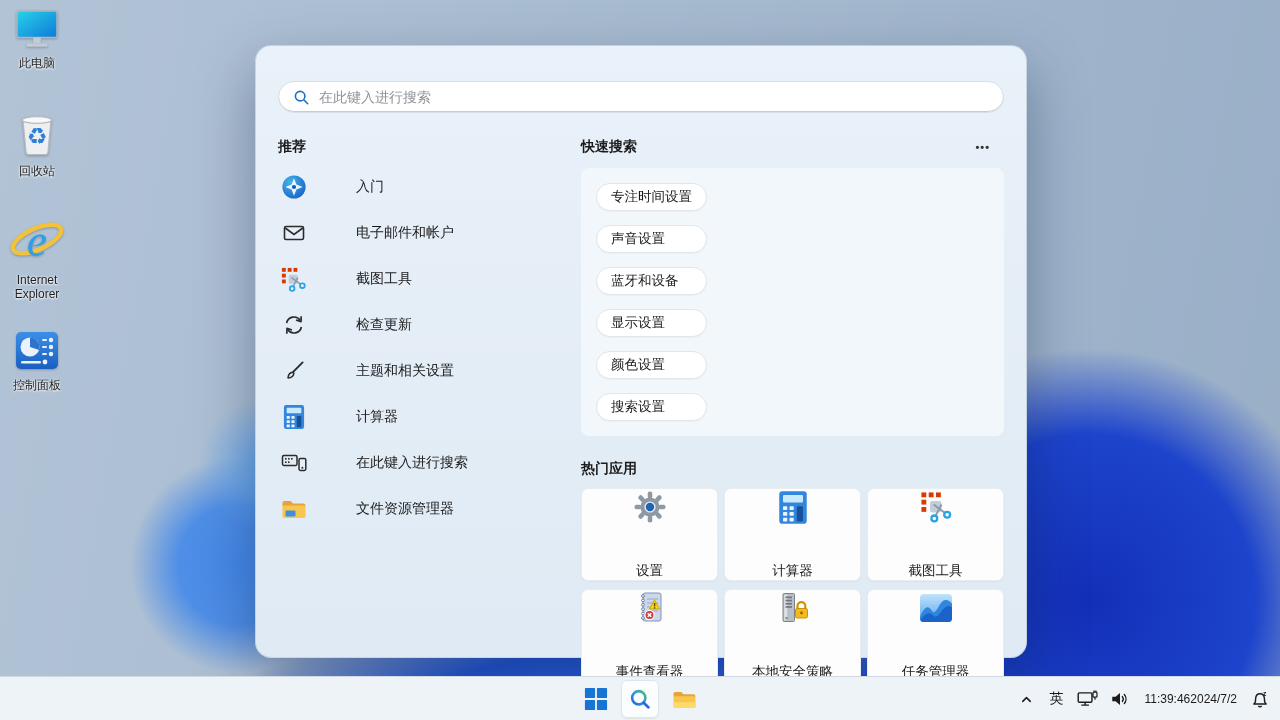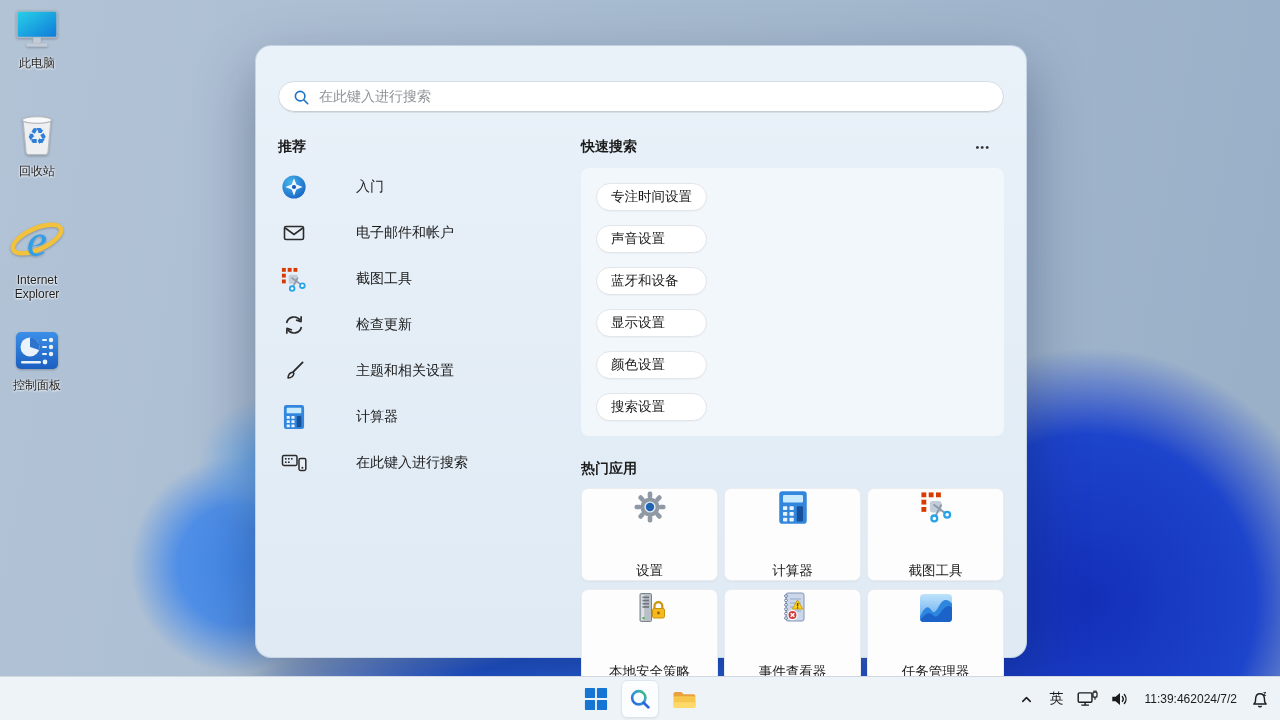--- a/index.html
+++ b/index.html
@@ -21,21 +21,21 @@
   .desk-item { position:absolute; width:74px; display:flex; flex-direction:column;
     align-items:center; text-align:center; cursor:pointer; }
   .desk-item .dlabel { margin-top:3px; font-size:12px; color:#1e1e1e; line-height:1.15;
     text-shadow:0 0 3px rgba(255,255,255,.9), 0 1px 2px rgba(255,255,255,.9); }
   .desk-icon { filter:drop-shadow(0 1px 1px rgba(0,0,0,.25)); }
 
   
   .panel { position:absolute; left:255px; top:45px; width:772px; height:613px;
     background:linear-gradient(#e9f1f9, #dfeaf4);
     border:1px solid rgba(160,180,200,.45); border-radius:16px;
-    box-shadow:0 24px 58px rgba(0,20,60,.35); padding:35px 22px 0 22px;font-family:Liberation Serif, serif; }
+    box-shadow:0 24px 58px rgba(0,20,60,.35); padding:35px 22px 0 22px; }
 
   .search-box { display:flex; align-items:center; gap:9px; height:32px;
     background:#fff; border:1px solid #d7dee6; border-radius:16px;
     padding:0 14px; box-shadow:inset 0 -1px 0 #c6ccd4; }
   .search-box input { flex:1; border:none; outline:none; font-size:14px;
     color:#1b1b1b; background:transparent; font-family:inherit; }
   .search-box input::placeholder { color:#8f9398; }
 
   .columns { display:flex; margin-top:25px; }
   .col-left { width:303px; }
@@ -274,20 +274,30 @@
                 <rect x="4" y="10.4" width="1.6" height="1.6"></rect>
                   <rect x="7" y="10.4" width="1.6" height="1.6"></rect>
               </g>
               <rect x="18" y="7.5" width="6.8" height="12" rx="1.4" fill="#e7eef5" stroke="#2b2b2b" stroke-width="1.5"></rect>
               <circle cx="21.4" cy="16.8" r="1" fill="#2b2b2b"></circle>
             </svg>
           </span>
           <span class="rlabel">在此键入进行搜索</span>
         </div>
 
+        <div class="rec-item">
+          <span class="ricon">
+            <svg width="26" height="22" viewBox="0 0 26 22">
+              <path d="M1.5 5 c0-1.1.8-1.9 1.8-1.9 h6.4 l2.3 2.3 h10.6 c1 0 1.8.8 1.8 1.9 v1 h-22.9z" fill="#e9a23b"></path>
+              <rect x="1.5" y="7.6" width="23" height="12.4" rx="1.8" fill="#f7c64c"></rect>
+              <rect x="4.5" y="12.5" width="10" height="6" rx="1.2" fill="#3f8fdf"></rect>
+            </svg>
+          </span>
+          <span class="rlabel">文件资源管理器</span>
+        </div>
 
       </div>
     </div>
 
     <div class="col-right">
       <div class="right-head">
         <div class="sec-title">快速搜索</div>
         <div class="more-btn">•••</div>
       </div>
 
@@ -358,64 +368,64 @@
               <path d="M12 12 L21.5 19 M18.5 12 L13.5 21.5" stroke="#8d9aa8" stroke-width="1.6"></path>
               <circle cx="12.6" cy="23.4" r="2.4" fill="#fff" stroke="#29a3e8" stroke-width="1.9"></circle>
               <circle cx="23.2" cy="20.4" r="2.4" fill="#fff" stroke="#29a3e8" stroke-width="1.9"></circle>
             </svg>
           </span>
           <span class="alabel">截图工具</span>
         </div>
 
         <div class="app-card">
           <span class="aicon">
+            <svg width="32" height="34" viewBox="0 0 32 34">
+              <rect x="9" y="2" width="18" height="28" rx="2" fill="#ccd7ea" stroke="#8194b8"></rect>
+              <g stroke="#9db0cc" stroke-width="1.2">
+                <line x1="13" y1="8" x2="24" y2="8"></line>
+                  <line x1="13" y1="12" x2="24" y2="12"></line>
+                <line x1="13" y1="16" x2="24" y2="16"></line>
+                  <line x1="13" y1="20" x2="24" y2="20"></line>
+              </g>
+              <g fill="#fff" stroke="#6d7fa3" stroke-width="1">
+                <circle cx="9" cy="5" r="1.4"></circle>
+                  <circle cx="9" cy="9.4" r="1.4"></circle>
+                  <circle cx="9" cy="13.8" r="1.4"></circle>
+                <circle cx="9" cy="18.2" r="1.4"></circle>
+                  <circle cx="9" cy="22.6" r="1.4"></circle>
+                  <circle cx="9" cy="27" r="1.4"></circle>
+              </g>
+              <path d="M20.5 9 l5.2 9 h-10.4 z" fill="#ffd117" stroke="#caa50e"></path>
+              <rect x="19.9" y="12" width="1.4" height="3.4" fill="#5c4a00"></rect>
+                <rect x="19.9" y="16.2" width="1.4" height="1.4" fill="#5c4a00"></rect>
+              <circle cx="15.5" cy="24" r="4.6" fill="#d23b3b" stroke="#fff" stroke-width="1.2"></circle>
+              <path d="M13.7 22.2 L17.3 25.8 M17.3 22.2 L13.7 25.8" stroke="#fff" stroke-width="1.5"></path>
+            </svg>
+          </span>
+          <span class="alabel">事件查看器</span>
+        </div>
+
+        <div class="app-card">
+          <span class="aicon">
             <svg width="34" height="32" viewBox="0 0 34 32">
               <rect x="7" y="1.5" width="11.5" height="28" rx="1.2" fill="#b9bfc6" stroke="#7c838b"></rect>
               <rect x="8.2" y="2.8" width="3" height="25.4" fill="#dde1e5"></rect>
               <g fill="#6f767e">
                 <rect x="9.5" y="4.5" width="6.5" height="1.7"></rect>
                   <rect x="9.5" y="7.7" width="6.5" height="1.7"></rect>
                 <rect x="9.5" y="10.9" width="6.5" height="1.7"></rect>
                   <rect x="9.5" y="14.1" width="6.5" height="1.7"></rect>
               </g>
               <rect x="9.5" y="25" width="2.2" height="2.2" fill="#53b156"></rect>
               <path d="M21.5 17 v-3 a3.9 3.9 0 0 1 7.8 0 v3" fill="none" stroke="#c9940a" stroke-width="2.2"></path>
               <rect x="19.5" y="16.5" width="12" height="9.5" rx="1.6" fill="#f5b91e" stroke="#c9940a"></rect>
               <circle cx="25.5" cy="21" r="1.4" fill="#8a6400"></circle>
             </svg>
           </span>
           <span class="alabel">本地安全策略</span>
-        </div>
-
-        <div class="app-card">
-          <span class="aicon">
-            <svg width="32" height="34" viewBox="0 0 32 34">
-              <rect x="9" y="2" width="18" height="28" rx="2" fill="#ccd7ea" stroke="#8194b8"></rect>
-              <g stroke="#9db0cc" stroke-width="1.2">
-                <line x1="13" y1="8" x2="24" y2="8"></line>
-                  <line x1="13" y1="12" x2="24" y2="12"></line>
-                <line x1="13" y1="16" x2="24" y2="16"></line>
-                  <line x1="13" y1="20" x2="24" y2="20"></line>
-              </g>
-              <g fill="#fff" stroke="#6d7fa3" stroke-width="1">
-                <circle cx="9" cy="5" r="1.4"></circle>
-                  <circle cx="9" cy="9.4" r="1.4"></circle>
-                  <circle cx="9" cy="13.8" r="1.4"></circle>
-                <circle cx="9" cy="18.2" r="1.4"></circle>
-                  <circle cx="9" cy="22.6" r="1.4"></circle>
-                  <circle cx="9" cy="27" r="1.4"></circle>
-              </g>
-              <path d="M20.5 9 l5.2 9 h-10.4 z" fill="#ffd117" stroke="#caa50e"></path>
-              <rect x="19.9" y="12" width="1.4" height="3.4" fill="#5c4a00"></rect>
-                <rect x="19.9" y="16.2" width="1.4" height="1.4" fill="#5c4a00"></rect>
-              <circle cx="15.5" cy="24" r="4.6" fill="#d23b3b" stroke="#fff" stroke-width="1.2"></circle>
-              <path d="M13.7 22.2 L17.3 25.8 M17.3 22.2 L13.7 25.8" stroke="#fff" stroke-width="1.5"></path>
-            </svg>
-          </span>
-          <span class="alabel">事件查看器</span>
         </div>
 
         <div class="app-card">
           <span class="aicon">
             <svg width="34" height="30" viewBox="0 0 34 30">
               <defs>
                 <linearGradient id="tm1" x1="0" y1="0" x2="0" y2="1">
                   <stop offset="0" stop-color="#bfe3fb"></stop>
                     <stop offset="1" stop-color="#59a5ec"></stop>
                 </linearGradient>

